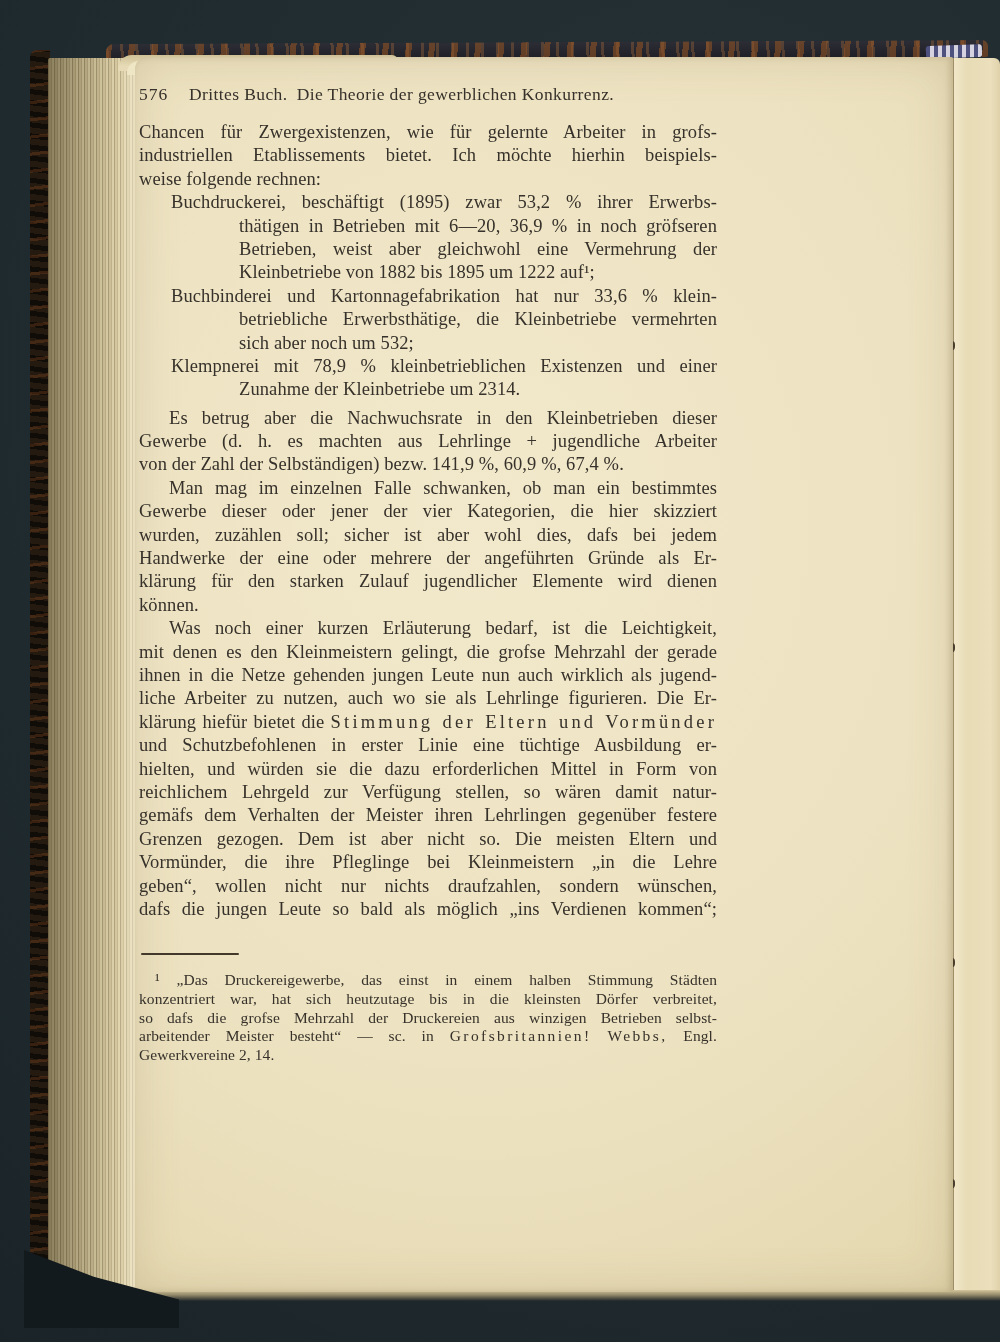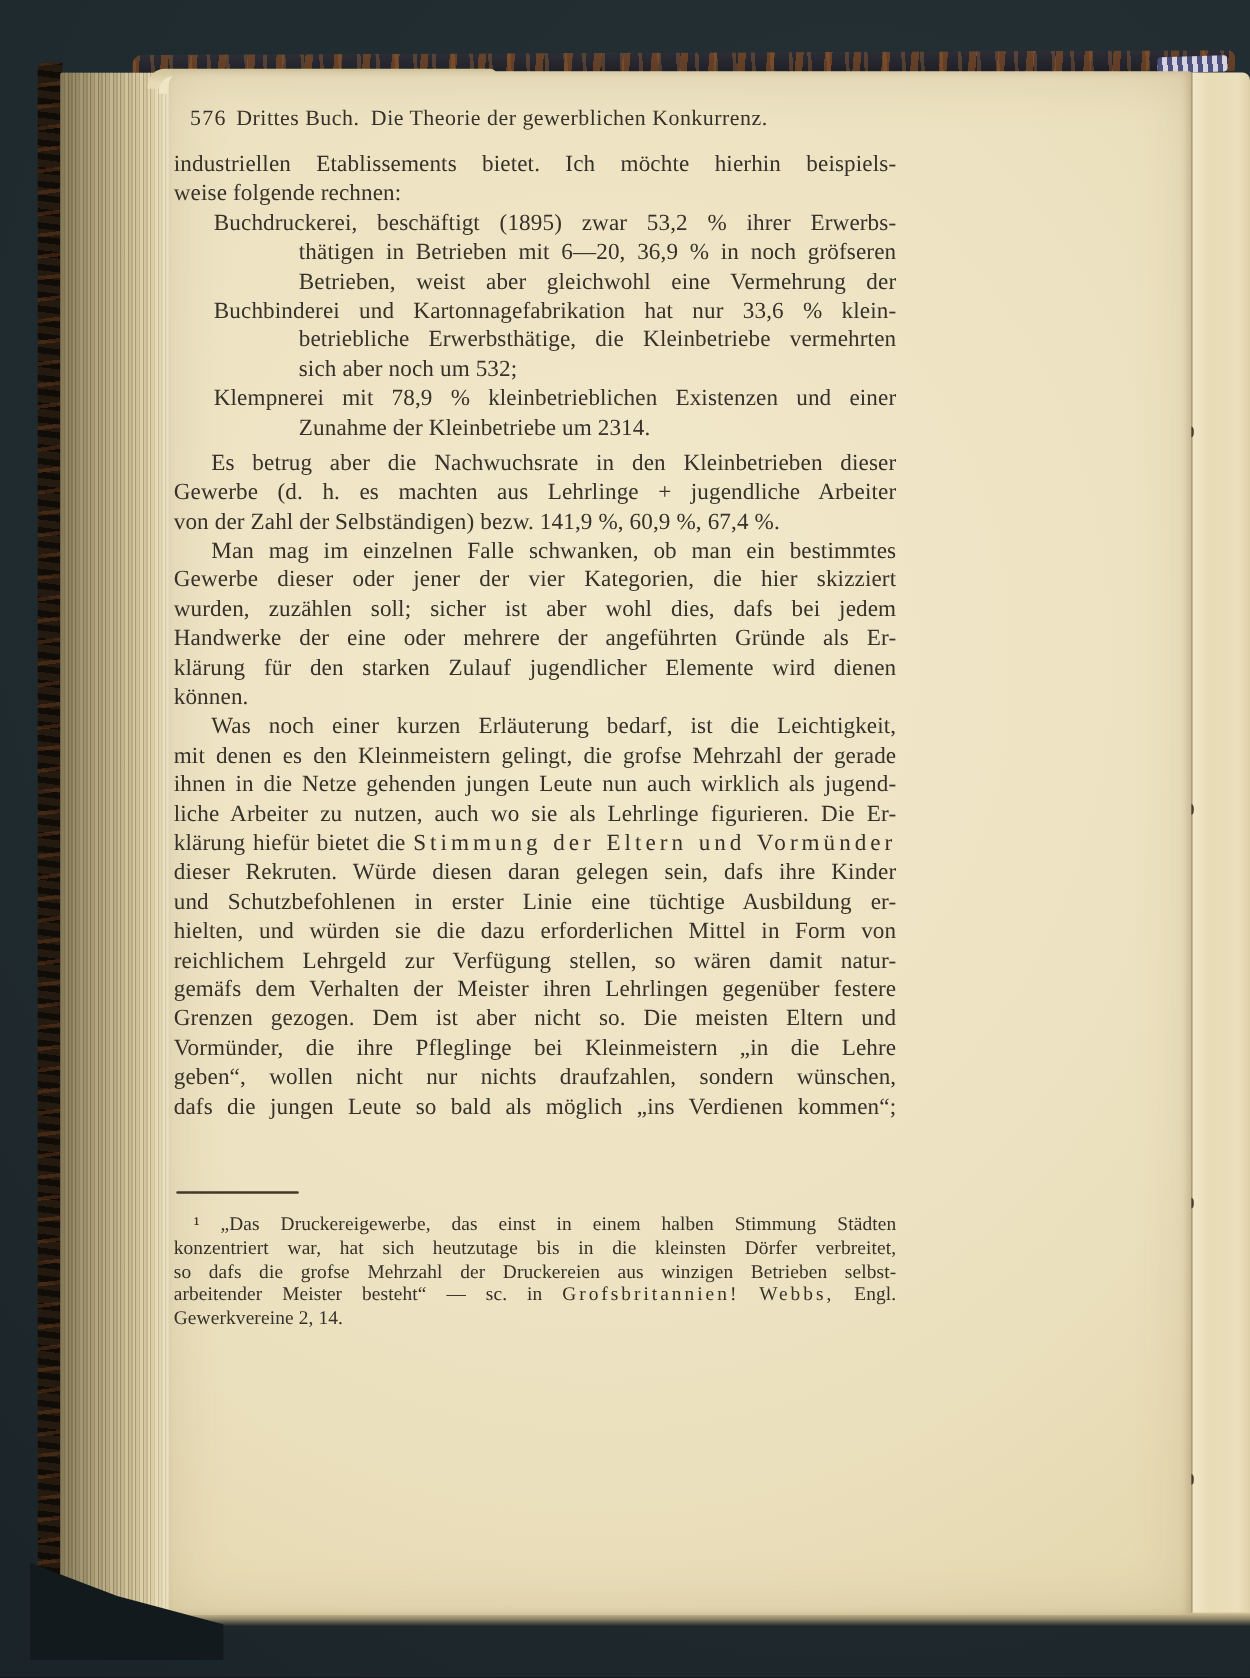--- a/index.html
+++ b/index.html
@@ -78,21 +78,21 @@
   .corner-dark {
     position: absolute; left: 24px; top: 1233px; width: 155px; height: 95px;
     background: #131a1d;
     clip-path: polygon(0% 18%, 45% 46%, 100% 70%, 100% 100%, 0% 100%);
   }
 
   
   .content { position: absolute; left: 139px; top: 0; width: 578px; height: 100%; }
 
   .page-header { position: absolute; top: 84px; left: 0; width: 578px; height: 22px; font-size: 17.5px; }
-  .page-number { position: absolute; left: 13px; top: 0; letter-spacing: 1px; }
+  .page-number { position: absolute; left: 0; top: 0; letter-spacing: 1px; }
   .running-title { position: absolute; left: 50px; right: 120px; top: 0; text-align: left; letter-spacing: 0.4px; white-space: nowrap; }
 
   .page-body { position: absolute; top: 121px; left: 0; width: 578px; }
 
   .ln {
     height: 23.4px; line-height: 23.4px; font-size: 18.5px;
     white-space: nowrap;
     text-align: justify; text-align-last: justify;
     letter-spacing: 0.1px;
   }
@@ -137,29 +137,31 @@
   <div class="content">
 
     <div class="page-header">
       <span class="page-number">576</span>
       <span class="running-title">Drittes Buch. Die Theorie der gewerblichen Konkurrenz.</span>
     </div>
 
     <div class="page-body">
 
       <div>
+        <div class="ln">Chancen für Zwergexistenzen, wie für gelernte Arbeiter in grofs-</div>
         <div class="ln">industriellen Etablissements bietet. Ich möchte hierhin beispiels-</div>
         <div class="ln flush">weise folgende rechnen:</div>
       </div>
 
       <div>
         <div>
           <div class="ln li1">Buchdruckerei, beschäftigt (1895) zwar 53,2 % ihrer Erwerbs-</div>
           <div class="ln li2">thätigen in Betrieben mit 6—20, 36,9 % in noch gröfseren</div>
           <div class="ln li2">Betrieben, weist aber gleichwohl eine Vermehrung der</div>
+          <div class="ln li2 flush">Kleinbetriebe von 1882 bis 1895 um 1222 auf¹;</div>
         </div>
         <div>
           <div class="ln li1">Buchbinderei und Kartonnagefabrikation hat nur 33,6 % klein-</div>
           <div class="ln li2">betriebliche Erwerbsthätige, die Kleinbetriebe vermehrten</div>
           <div class="ln li2 flush">sich aber noch um 532;</div>
         </div>
         <div>
           <div class="ln li1">Klempnerei mit 78,9 % kleinbetrieblichen Existenzen und einer</div>
           <div class="ln li2 flush">Zunahme der Kleinbetriebe um 2314.</div>
         </div>
@@ -179,21 +181,20 @@
         <div class="ln">klärung für den starken Zulauf jugendlicher Elemente wird dienen</div>
         <div class="ln flush">können.</div>
       </div>
 
       <div>
         <div class="ln ind">Was noch einer kurzen Erläuterung bedarf, ist die Leichtigkeit,</div>
         <div class="ln">mit denen es den Kleinmeistern gelingt, die grofse Mehrzahl der gerade</div>
         <div class="ln">ihnen in die Netze gehenden jungen Leute nun auch wirklich als jugend-</div>
         <div class="ln">liche Arbeiter zu nutzen, auch wo sie als Lehrlinge figurieren. Die Er-</div>
         <div class="ln"><span>klärung hiefür bietet die </span><span class="sp">Stimmung der Eltern und Vormünder</span></div>
-        <div class="ln">dieser Rekruten. Würde diesen daran gelegen sein, dafs ihre Kinder</div>
         <div class="ln">und Schutzbefohlenen in erster Linie eine tüchtige Ausbildung er-</div>
         <div class="ln">hielten, und würden sie die dazu erforderlichen Mittel in Form von</div>
         <div class="ln">reichlichem Lehrgeld zur Verfügung stellen, so wären damit natur-</div>
         <div class="ln">gemäfs dem Verhalten der Meister ihren Lehrlingen gegenüber festere</div>
         <div class="ln">Grenzen gezogen. Dem ist aber nicht so. Die meisten Eltern und</div>
         <div class="ln">Vormünder, die ihre Pfleglinge bei Kleinmeistern „in die Lehre</div>
         <div class="ln">geben“, wollen nicht nur nichts draufzahlen, sondern wünschen,</div>
         <div class="ln">dafs die jungen Leute so bald als möglich „ins Verdienen kommen“;</div>
       </div>
 

